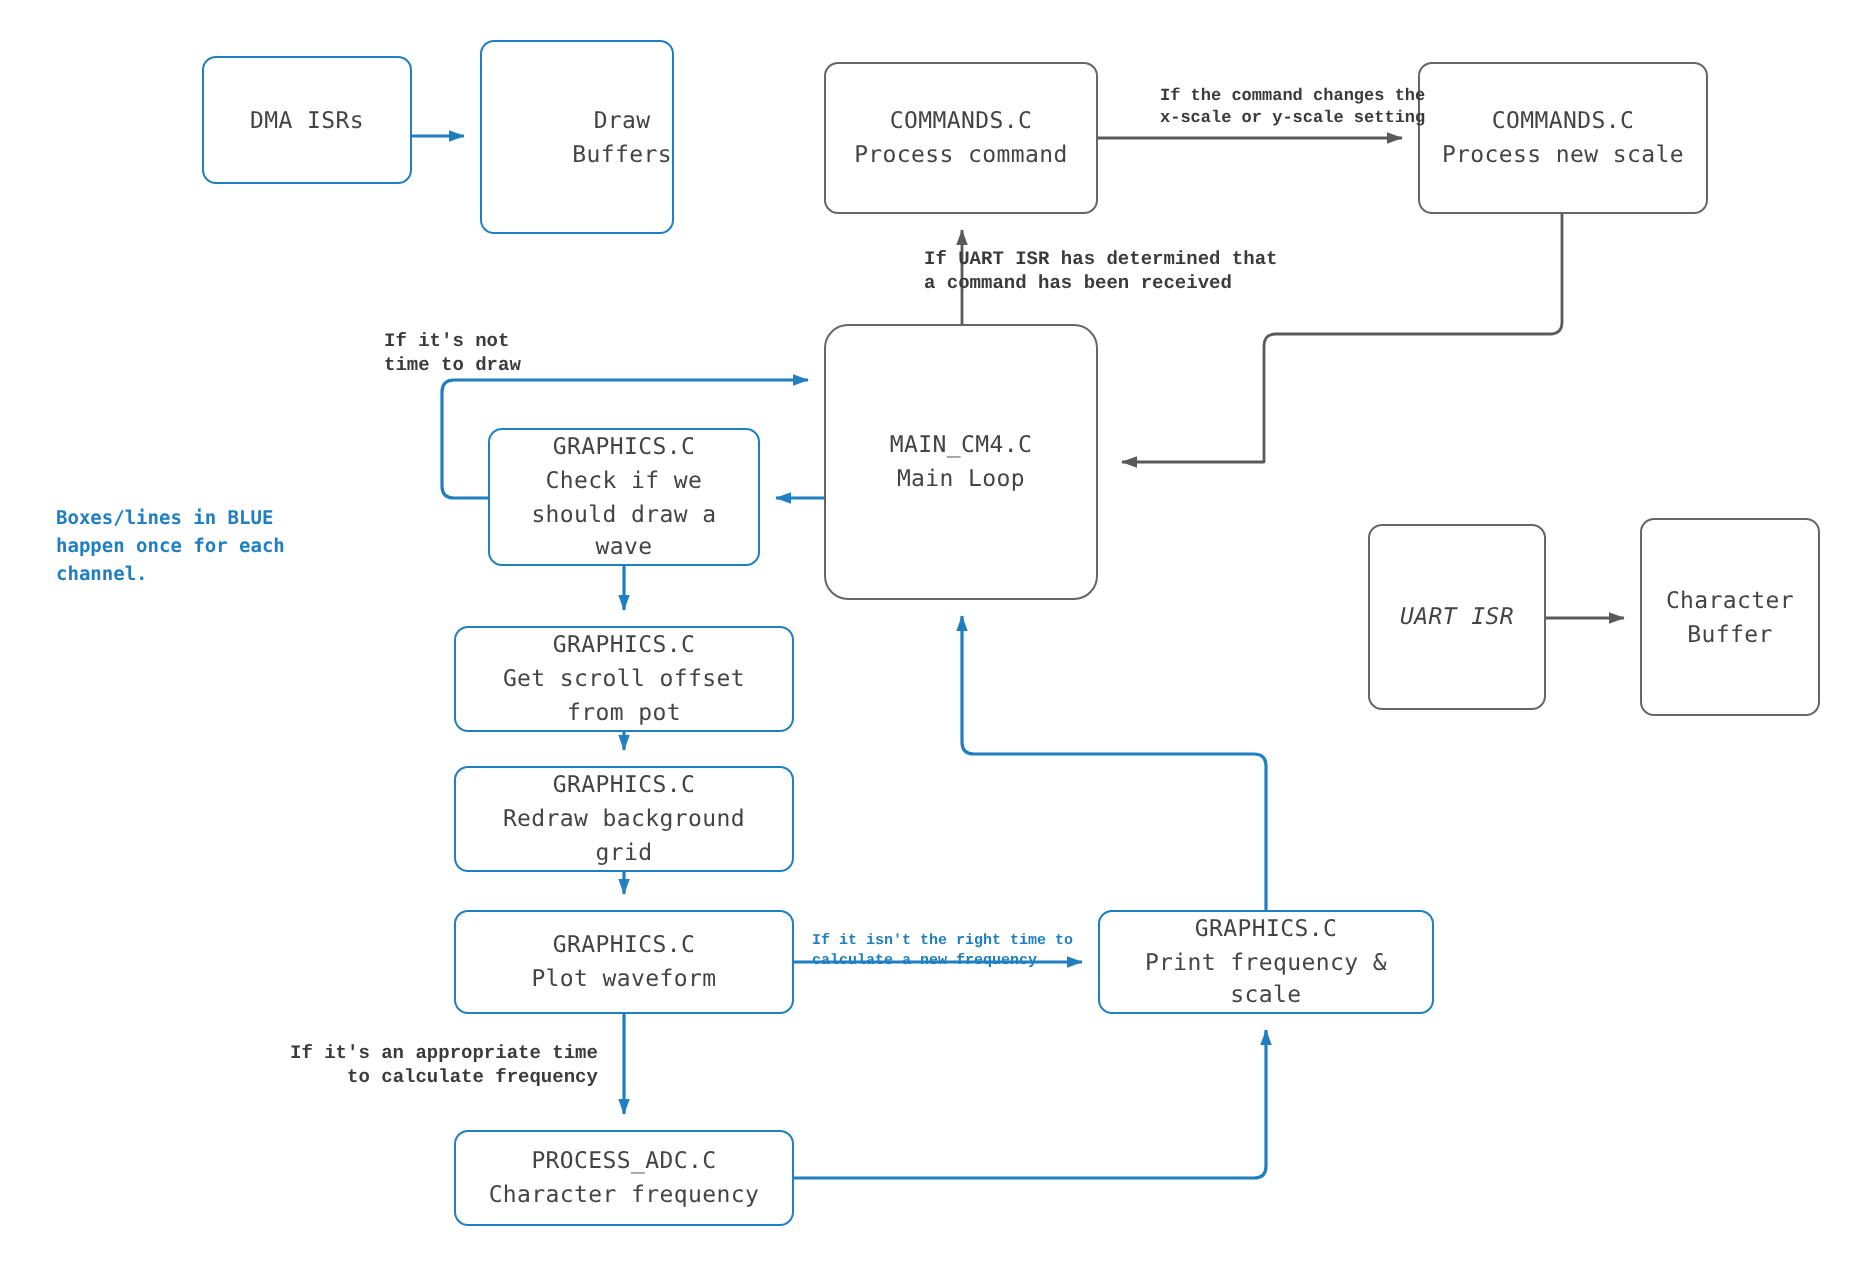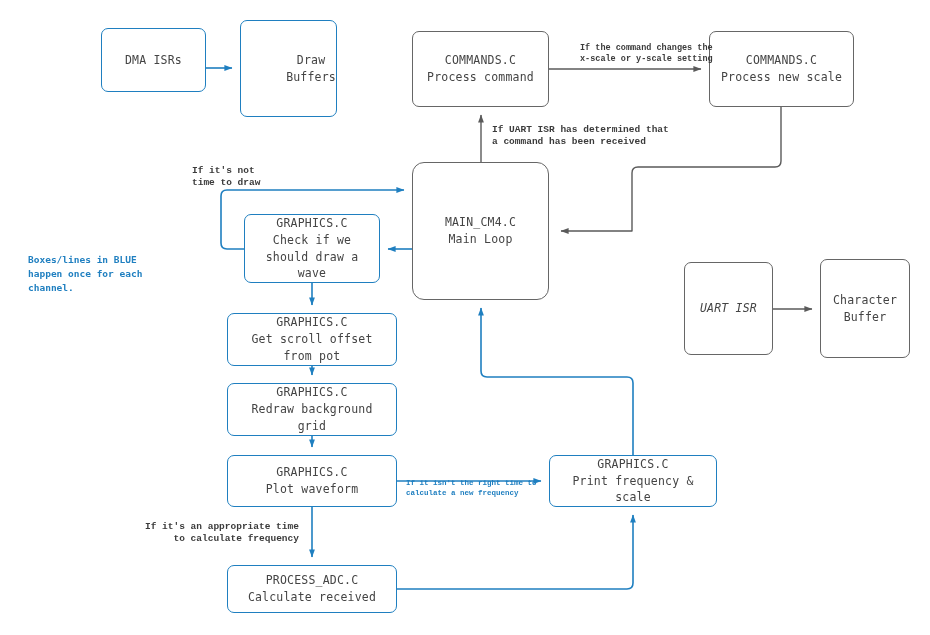--- a/index.html
+++ b/index.html
@@ -161,42 +161,42 @@
   </div>
 
   <div class="node blue" style="left:549px; top:455px; width:168px; height:52px;">
     <span>GRAPHICS.C
 Print frequency &amp;
 scale</span>
   </div>
 
   <div class="node blue" style="left:227px; top:565px; width:170px; height:48px;">
     <span>PROCESS_ADC.C
-Calculate received</span>
+Character frequency</span>
   </div>
 
   <div class="node gray" style="left:684px; top:262px; width:89px; height:93px;font-style:italic;">
     <span>UART ISR</span>
   </div>
 
   <div class="node gray" style="left:820px; top:259px; width:90px; height:99px;">
     <span>Character
 Buffer</span>
   </div>
 
   <div class="edge-label lbl-gray" style="left:580px; top:43px; font-size:8.5px; text-align:left;">If the command changes the
 x-scale or y-scale setting</div>
 
-  <div class="edge-label lbl-gray" style="left:492px; top:124px; font-size:9.5px; text-align:left;">If UART ISR has determined that
+  <div class="edge-label lbl-gray" style="left:462px; top:124px; font-size:9.5px; text-align:left;">If UART ISR has determined that
 a command has been received</div>
 
   <div class="edge-label lbl-gray" style="left:192px; top:165px; font-size:9.5px; text-align:left;">If it's not
 time to draw</div>
 
-  <div class="edge-label lbl-blue" style="left:406px; top:479px; font-size:7.5px; text-align:left;">If it isn't the right time to
+  <div class="edge-label lbl-blue" style="left:406px; top:467px; font-size:7.5px; text-align:left;">If it isn't the right time to
 calculate a new frequency</div>
 
   <div class="edge-label lbl-gray" style="left:145px; top:521px; font-size:9.5px; text-align:right;">If it's an appropriate time
 to calculate frequency</div>
 
   <div class="note" style="left:28px; top:253px; width:152px; font-size:9.5px;">Boxes/lines in BLUE
 happen once for each
 channel.</div>
 
 </div>

